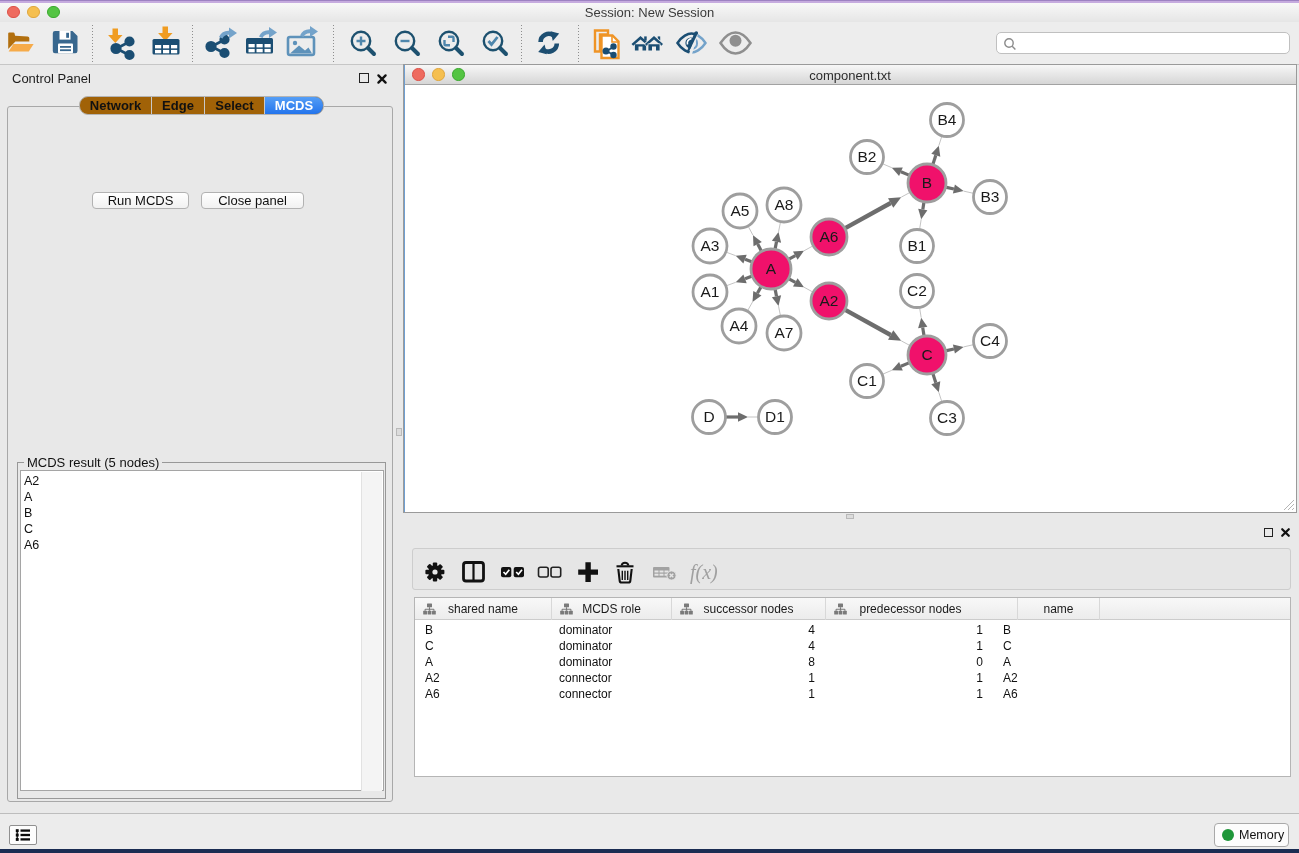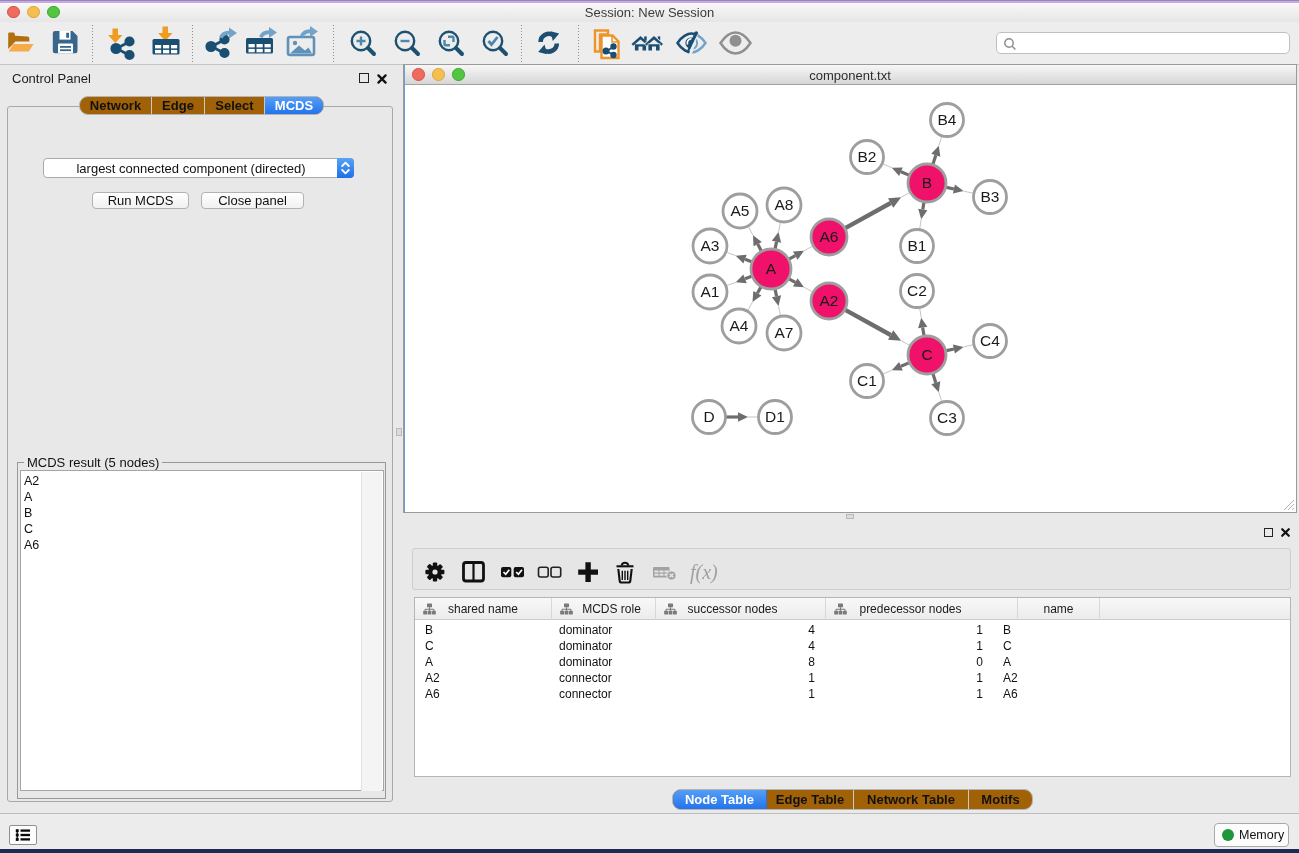--- a/index.html
+++ b/index.html
@@ -226,29 +226,20 @@
   <div class="abs" style="left:7px;top:41px;width:386px;height:696px;border:1px solid #a8a8a8;border-radius:3px;background:#e8e8e8;"></div>
 
   <div class="seg" style="left:79px;top:31px;height:19px;">
     <div style="width:72px;">Network</div>
     <div style="width:53px;">Edge</div>
     <div style="width:60px;">Select</div>
     <div class="on" style="width:58px;">MCDS</div>
   </div>
 
 
-  <div class="abs" style="left:43px;top:93px;width:311px;height:20px;background:#fff;border:1px solid #ababab;border-radius:4px;">
-    <div class="abs" style="left:0;top:0;width:294px;height:18px;display:flex;align-items:center;justify-content:center;font-size:13px;color:#111;">largest connected component (directed)</div>
-    <div class="abs" style="right:-1px;top:-1px;width:17px;height:20px;background:linear-gradient(#5aa2f7,#1e6fe8);border-radius:0 4px 4px 0;">
-      <svg width="17" height="20" viewBox="0 0 17 20">
-        <path d="M5.2 8 L8.5 4.6 L11.8 8" fill="none" stroke="#fff" stroke-width="1.8" stroke-linecap="round" stroke-linejoin="round"></path>
-        <path d="M5.2 12 L8.5 15.4 L11.8 12" fill="none" stroke="#fff" stroke-width="1.8" stroke-linecap="round" stroke-linejoin="round"></path>
-      </svg>
-    </div>
-  </div>
 
   <div class="abs btnish" style="left:92px;top:127px;width:97px;height:16.5px;display:flex;align-items:center;justify-content:center;font-size:13px;color:#111;">Run MCDS</div>
   <div class="abs btnish" style="left:201px;top:127px;width:103px;height:16.5px;display:flex;align-items:center;justify-content:center;font-size:13px;color:#111;">Close panel</div>
 
   <div class="abs" style="left:17px;top:397px;width:369px;height:337px;border:1px solid #989898;"></div>
   <div class="abs" style="left:24px;top:390px;background:#e8e8e8;padding:0 3px;font-size:13px;color:#111;">MCDS result (5 nodes)</div>
   <div class="abs" style="left:20px;top:405px;width:364px;height:321px;background:#fff;border:1px solid #a5a5a5;">
     <div style="padding:2px 0 0 3px;font-size:12.5px;color:#111;line-height:16px;">A2<br>A<br>B<br>C<br>A6</div>
     <div class="abs" style="right:1px;top:1px;width:21px;height:319px;background:#f4f4f4;border-left:1px solid #e2e2e2;"></div>
   </div>
@@ -447,21 +438,21 @@
             <use href="#treeicon"></use>
           </svg>
           <span>shared name</span>
         </div>
       <div class="abs hcell" style="left:136px;width:120px;border-left:1px solid #d8d8d8;justify-content:center;">
           <svg class="tre" width="13" height="12" viewBox="0 0 13 12">
             <use href="#treeicon"></use>
           </svg>
           <span>MCDS role</span>
         </div>
-      <div class="abs hcell" style="left:240px;width:154px;border-left:1px solid #d8d8d8;">
+      <div class="abs hcell" style="left:256px;width:154px;border-left:1px solid #d8d8d8;">
           <svg class="tre" width="13" height="12" viewBox="0 0 13 12">
             <use href="#treeicon"></use>
           </svg>
           <span>successor nodes</span>
         </div>
       <div class="abs hcell" style="left:410px;width:170px;border-left:1px solid #d8d8d8;">
           <svg class="tre" width="13" height="12" viewBox="0 0 13 12">
             <use href="#treeicon"></use>
           </svg>
           <span>predecessor nodes</span>
@@ -500,26 +491,20 @@
       </div>
     <div class="abs trow" style="top:86px;">
         <i style="left:10px;">A6</i>
         <i style="left:144px;">connector</i>
         <i class="ra" style="right:475px;">1</i>
         <i class="ra" style="right:307px;">1</i>
         <i style="left:588px;">A6</i>
       </div>
   </div>
 
-  <div class="seg" style="left:271px;top:271px;height:21px;">
-    <div class="on" style="width:94px;">Node Table</div>
-    <div style="width:87px;">Edge Table</div>
-    <div style="width:115px;">Network Table</div>
-    <div style="width:63px;">Motifs</div>
-  </div>
 </div>
 
 <div class="abs" style="left:0;top:813px;width:1299px;height:36px;background:#ececec;border-top:1px solid #bdbdbd;">
   <div class="abs" style="left:9px;top:11px;width:28px;height:20px;background:#fdfdfd;border:1px solid #909090;border-radius:2px;">
     <svg width="26" height="18" viewBox="0 0 26 18">
       <g stroke="#0a0a0a" stroke-width="2.3">
         <line x1="10.5" y1="4.6" x2="20" y2="4.6"></line>
           <line x1="10.5" y1="9" x2="20" y2="9"></line>
           <line x1="10.5" y1="13.4" x2="20" y2="13.4"></line>
       </g>

